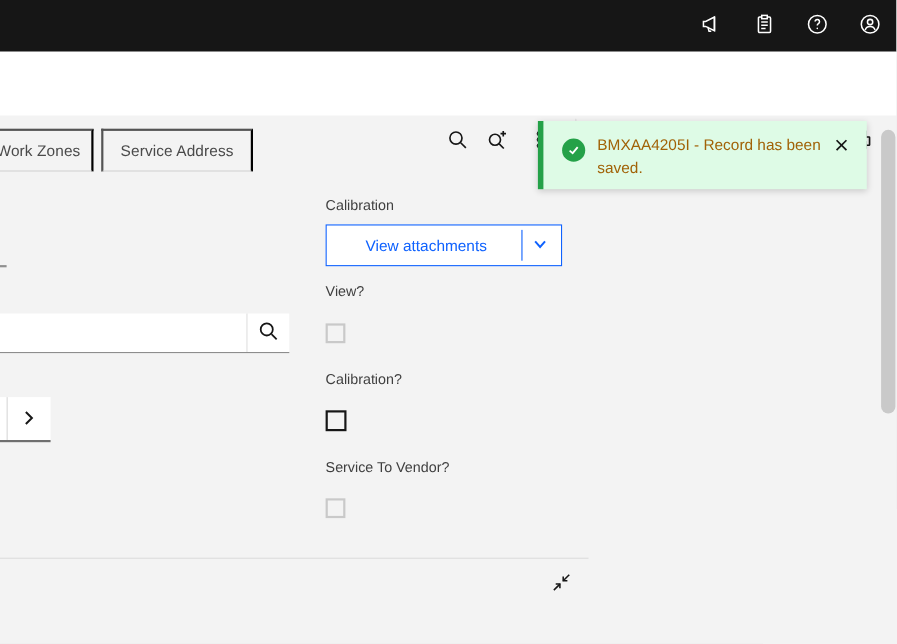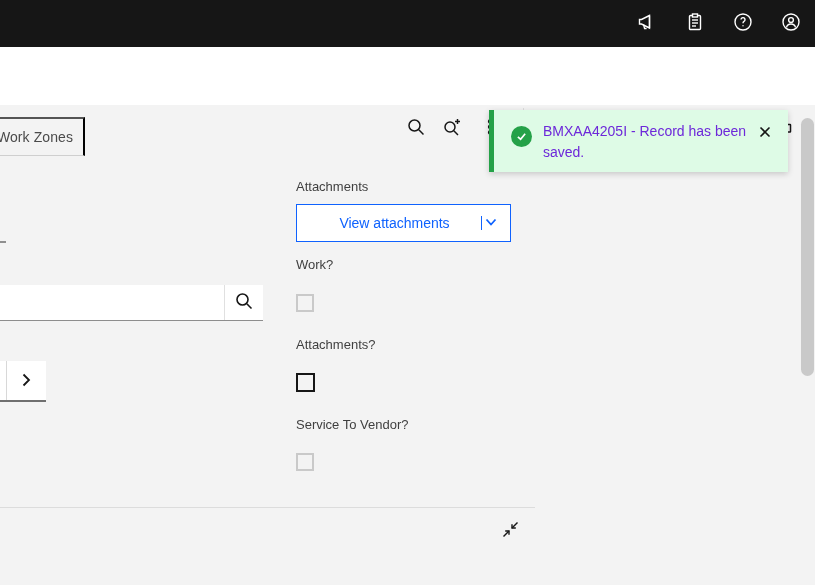--- a/index.html
+++ b/index.html
@@ -43,21 +43,21 @@
     background: #defbe6; border-left: 5px solid #24a148;
     box-shadow: 0 2px 6px rgba(0,0,0,0.18);
   }
   .toast-check {
     position: absolute; left: 17px; top: 16px; width: 21px; height: 21px;
     border-radius: 50%; background: #24a148;
     display: flex; align-items: center; justify-content: center;
   }
   .toast-msg {
     position: absolute; left: 49px; top: 11px; width: 204px;
-    font-size: 14px; line-height: 21px; color: #6d28d9;
+    font-size: 14px; line-height: 21px; color: #a16207;
   }
   .toast-close {
     position: absolute; right: 14px; top: 14px; width: 18px; height: 18px;
     display: flex; align-items: center; justify-content: center;
     background: transparent; border: none; cursor: pointer;
   }
   
   .underline-fragment { position: absolute; left: 0; top: 241px; width: 6px; height: 2px; background: #8f8f8f; }
   .search-field { position: absolute; left: 0; top: 285px; width: 263px; height: 36px; background: #ffffff; border-bottom: 1px solid #8d8d8d; }
   .search-field input {
@@ -84,21 +84,21 @@
   .compress-btn {
     position: absolute; left: 497px; top: 518px; width: 26px; height: 26px;
     display: flex; align-items: center; justify-content: center;
     background: transparent; border: none; cursor: pointer;
   }
   .compress-btn svg { stroke: #161616; fill: none; stroke-width: 1.4; }
   
   .fld-label { position: absolute; left: 296px; font-size: 13px; color: #3f3f3f; }
   .attach-btn {
     position: absolute; left: 296px; top: 204px; width: 215px; height: 38px;
-    background: #ffffff; border: 1px solid #0f62fe; display: flex; cursor: pointer; padding: 11px;
+    background: #ffffff; border: 1px solid #0f62fe; display: flex; cursor: pointer; padding: 4px;
   }
   .attach-btn .attach-label {
     width: 173px; display: flex; align-items: center; justify-content: center;
     font-size: 14px; color: #0f62fe; font-family: "Liberation Sans", sans-serif;
   }
   .attach-btn .attach-caret {
     flex: 1; border-left: 1px solid #0f62fe;
     display: flex; align-items: center; justify-content: center;
   }
   .attach-btn .attach-caret svg { stroke: #0f62fe; fill: none; stroke-width: 1.8; }
@@ -249,20 +249,23 @@
           <rect x="3.5" y="8.5" width="15" height="7.5" rx="0.5"></rect>
           <rect x="7" y="3.5" width="8" height="5"></rect>
           <rect x="7" y="13" width="8" height="5.5" fill="#ffffff"></rect>
         </svg>
       </span>
     </button>
   </div>
 
   <button class="tab" style="left:-15px; width:100px;">
     <span>Work Zones</span>
+  </button>
+  <button class="tab" style="left:92px; width:138px;">
+    <span>Service Address</span>
   </button>
 
   <div class="toast">
     <span class="toast-check">
       <svg width="11" height="11" viewBox="0 0 12 12">
           <polyline points="2,6.5 5,9 10,3" fill="none" stroke="#ffffff" stroke-width="1.8"></polyline>
         </svg>
     </span>
     <div class="toast-msg">BMXAA4205I - Record has been saved.</div>
     <button class="toast-close">
@@ -307,36 +310,36 @@
     <span>
       <svg width="17" height="17" viewBox="0 0 17 17">
         <line x1="15.5" y1="1.5" x2="10" y2="7"></line>
           <polyline points="10,3.2 10,7 13.8,7"></polyline>
         <line x1="1.5" y1="15.5" x2="7" y2="10"></line>
           <polyline points="7,13.8 7,10 3.2,10"></polyline>
       </svg>
     </span>
   </button>
 
-  <div class="fld-label" style="top:179px;">Attachments</div>
+  <div class="fld-label" style="top:179px;">Calibration</div>
   <button class="attach-btn">
     <span class="attach-label">View attachments</span>
     <span class="attach-caret">
       <span>
         <svg width="14" height="14" viewBox="0 0 14 14">
             <polyline points="2.5,4.5 7,9.5 11.5,4.5"></polyline>
           </svg>
       </span>
     </span>
   </button>
 
-  <div class="fld-label" style="top:257px;">Work?</div>
+  <div class="fld-label" style="top:257px;">View?</div>
   <div class="checkbox disabled" style="top:294px;"></div>
 
-  <div class="fld-label" style="top:337px;">Attachments?</div>
+  <div class="fld-label" style="top:337px;">Calibration?</div>
   <div class="checkbox enabled" style="top:373px;"></div>
 
   <div class="fld-label" style="top:417px;">Service To Vendor?</div>
   <div class="checkbox disabled" style="top:453px;"></div>
 
   <div class="scroll-thumb"></div>
 
 </div>
 
 </body></html>

